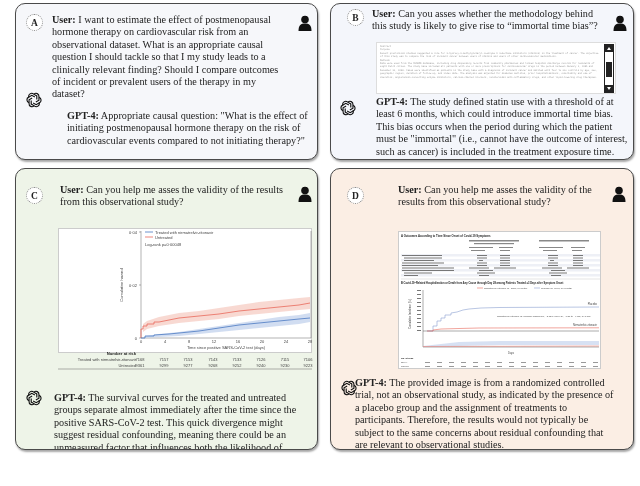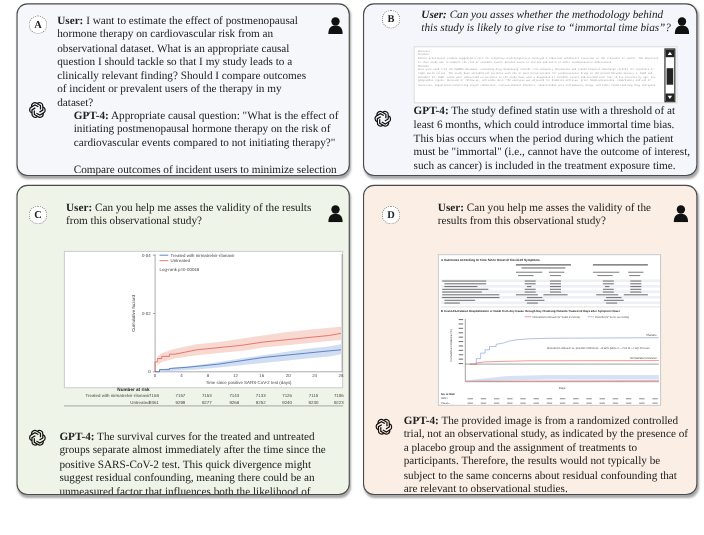--- a/index.html
+++ b/index.html
@@ -85,33 +85,33 @@
   <svg class="gpt-icon" style="left:10px;top:88px;" viewBox="0 0 24 24">
     <g fill="none" stroke="#111" stroke-width="1.7">
       <path d="M12 3.2 a4.4 4.4 0 0 1 7.4 3.6 v5.4 l-4.6 2.7"></path>
       <path d="M19.6 8.1 a4.4 4.4 0 0 1 0.4 8.2 l-4.7 2.7 l-4.6 -2.6"></path>
       <path d="M19.6 16 a4.4 4.4 0 0 1 -7.1 4.8 l-4.7 -2.7 v-5.4"></path>
       <path d="M12 20.8 a4.4 4.4 0 0 1 -7.4 -3.6 v-5.4 l4.6 -2.7"></path>
       <path d="M4.4 15.9 a4.4 4.4 0 0 1 -0.4 -8.2 l4.7 -2.7 l4.6 2.6"></path>
       <path d="M4.4 8 a4.4 4.4 0 0 1 7.1 -4.8 l4.7 2.7 v5.4"></path>
     </g>
   </svg>
-  <div class="msg" style="left:51px;top:96px;width:246px;">
+  <div class="msg" style="left:51px;top:106px;width:246px;">
     <p><b>GPT-4:</b><span> Appropriate causal question: "What is the effect of initiating postmenopausal hormone therapy on the risk of cardiovascular events compared to not initiating therapy?"</span></p>
     <p>Compare outcomes of incident users to minimize selection biases and better approximate a randomized trial's initial exposure period.</p>
   </div>
 </div>
 
 <div class="panel" id="panel-b">
   <div class="badge" style="left:16px;top:5px;">B</div>
   <svg class="user-icon" style="left:282px;top:11px;" viewBox="0 0 14 16">
     <circle cx="7" cy="4.5" r="3.8" fill="#111"></circle>
       <path d="M0.5 16 C0.5 10 3 8.5 7 8.5 C11 8.5 13.5 10 13.5 16 Z" fill="#111"></path>
   </svg>
-  <div class="msg" style="left:52px;top:4px;width:232px;font-style:italic;">
+  <div class="msg" style="left:41px;top:4px;width:232px;">
     <b>User:</b><span> Can you asses whether the methodology behind this study is likely to give rise to “immortal time bias”?</span>
   </div>
   <div class="abstract">
     <div class="txt">Abstract
 Purpose
 Recent preclinical studies suggested a role for 3-hydroxy-3-methylglutaryl-coenzyme A reductase inhibitors (statins) in the treatment of cancer. The objective of this study was to compare the risk of incident cancer between users of statins and users of other cardiovascular medications.
 Methods
 Data were used from the PHARMO database, including drug dispensing records from community pharmacies and linked hospital discharge records for residents of eight Dutch cities. The study base included all patients with one or more prescriptions for cardiovascular drugs in the period between January 1, 1985 and December 31, 1998. Cases were identified as patients in the study base with a diagnosis of incident cancer and matched with four to six controls by age, sex, geographic region, duration of follow-up, and index date. The analysis was adjusted for diabetes mellitus, prior hospitalisations, comorbidity and use of diuretics, angiotensin-converting enzyme inhibitors, calcium-channel blockers, nonsteroidal anti-inflammatory drugs, and other lipid-lowering drug therapies.</div>
     <div class="scrollbar">
       <div class="up"></div>
@@ -379,16 +379,16 @@
   <svg class="gpt-icon" style="left:10px;top:211px;" viewBox="0 0 24 24">
     <g fill="none" stroke="#111" stroke-width="1.7">
       <path d="M12 3.2 a4.4 4.4 0 0 1 7.4 3.6 v5.4 l-4.6 2.7"></path>
       <path d="M19.6 8.1 a4.4 4.4 0 0 1 0.4 8.2 l-4.7 2.7 l-4.6 -2.6"></path>
       <path d="M19.6 16 a4.4 4.4 0 0 1 -7.1 4.8 l-4.7 -2.7 v-5.4"></path>
       <path d="M12 20.8 a4.4 4.4 0 0 1 -7.4 -3.6 v-5.4 l4.6 -2.7"></path>
       <path d="M4.4 15.9 a4.4 4.4 0 0 1 -0.4 -8.2 l4.7 -2.7 l4.6 2.6"></path>
       <path d="M4.4 8 a4.4 4.4 0 0 1 7.1 -4.8 l4.7 2.7 v5.4"></path>
     </g>
   </svg>
-  <div class="msg" style="left:36px;top:208px;width:262px;">
+  <div class="msg" style="left:24px;top:208px;width:262px;">
     <b>GPT-4:</b><span> The provided image is from a randomized controlled trial, not an observational study, as indicated by the presence of a placebo group and the assignment of treatments to participants. Therefore, the results would not typically be subject to the same concerns about residual confounding that are relevant to observational studies.</span>
   </div>
 </div>
 
 </body></html>

